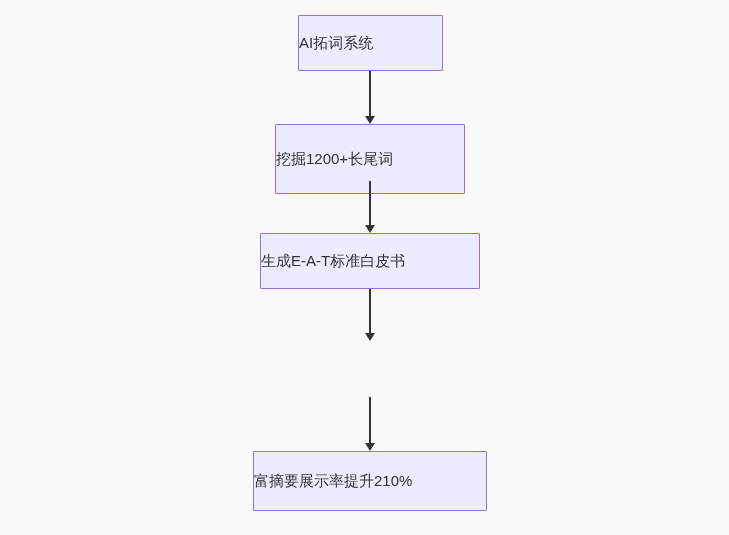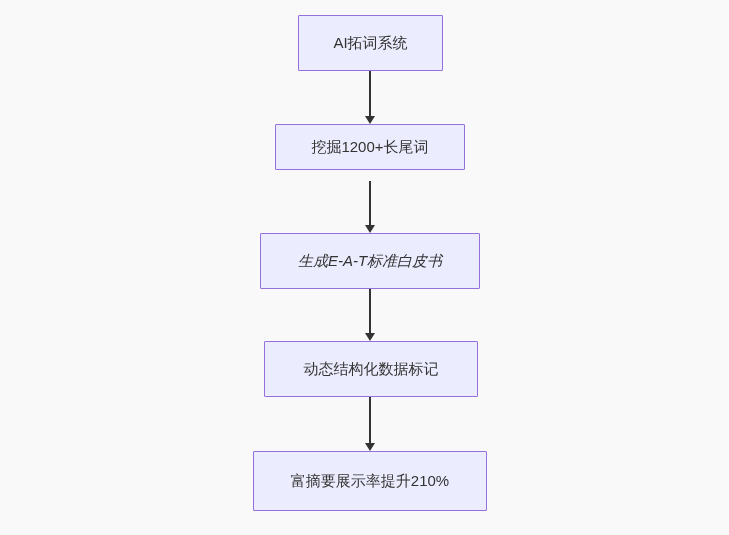--- a/index.html
+++ b/index.html
@@ -15,21 +15,20 @@
     overflow: hidden;
   }
   .node {
     position: absolute;
     box-sizing: border-box;
     background: var(--node-fill, #ECECFF);
     border: 1.5px solid var(--node-border, #9370DB);
     border-radius: 1px;
     display: flex;
     align-items: center;
-    justify-content: center;
     color: var(--text, #333333);
     font-size: 15px;
     line-height: 1.2;
     text-align: center;
     white-space: nowrap;
   }
   .arrow {
     position: absolute;
     width: 2px;
   }
@@ -59,41 +58,38 @@
 
   <div class="node" style="left:298px; top:15px; width:145px; height:56px;">
     <span>AI拓词系统</span>
   </div>
 
   <div class="arrow" style="left:369px; top:71px; height:53px;">
     <div class="arrow-line"></div>
     <div class="arrow-head"></div>
   </div>
 
-  <div class="node" style="left:275px; top:124px; width:190px; height:46px;">
+  <div class="node" style="left:275px; top:124px; width:190px; height:70px;">
     <span>挖掘1200+长尾词</span>
   </div>
 
   <div class="arrow" style="left:369px; top:181px; height:52px;">
     <div class="arrow-line"></div>
     <div class="arrow-head"></div>
   </div>
 
-  <div class="node" style="left:260px; top:233px; width:220px; height:56px;font-style:italic;">
+  <div class="node" style="left:260px; top:233px; width:220px; height:56px;">
     <span>生成E-A-T标准白皮书</span>
   </div>
 
   <div class="arrow" style="left:369px; top:289px; height:52px;">
     <div class="arrow-line"></div>
     <div class="arrow-head"></div>
   </div>
 
-  <div class="node" style="left:264px; top:341px; width:214px; height:56px;">
-    <span>动态结构化数据标记</span>
-  </div>
 
   <div class="arrow" style="left:369px; top:397px; height:54px;">
     <div class="arrow-line"></div>
     <div class="arrow-head"></div>
   </div>
 
   <div class="node" style="left:253px; top:451px; width:234px; height:60px;">
     <span>富摘要展示率提升210%</span>
   </div>
 

